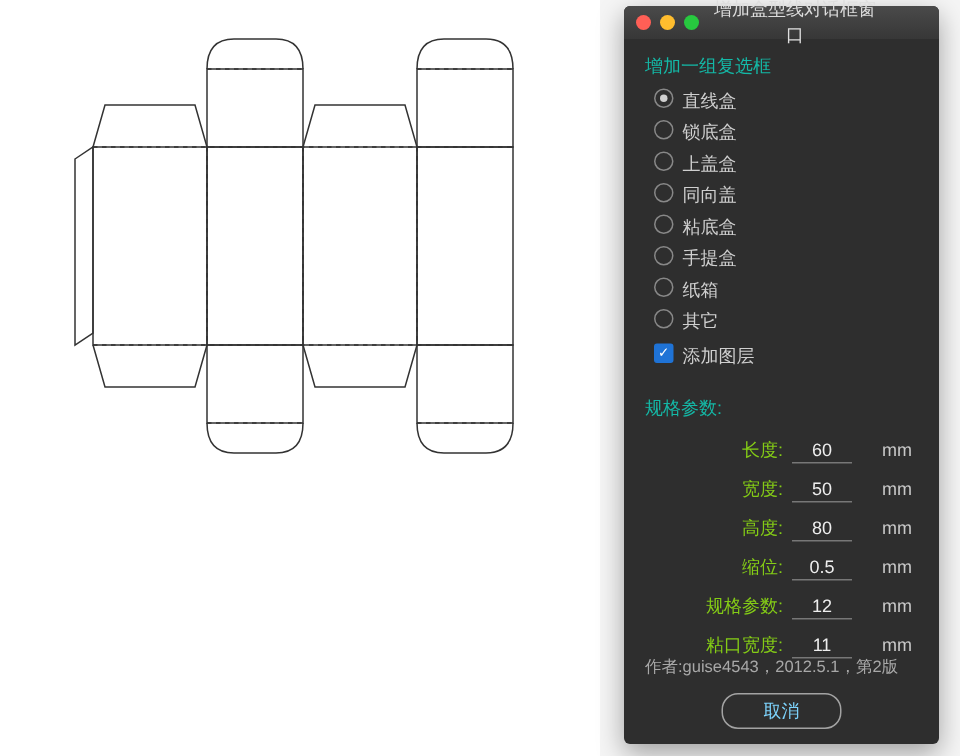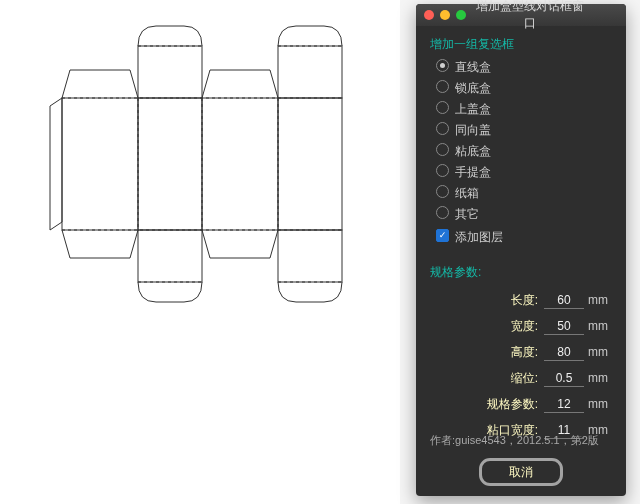--- a/index.html
+++ b/index.html
@@ -14,27 +14,27 @@
 .titlebar .ttl{flex:1;text-align:center;padding-right:40px}
 .body{padding:10px 14px 8px}
 .group-label{color:#14b8a6;margin-bottom:6px}
 .opts{margin-left:6px}
 .opt{display:flex;height:21px;gap:6px;cursor:pointer}
 .radio{width:11px;height:11px;border:1px solid #888;border-radius:50%;display:inline-flex;align-items:center;justify-content:center}
 .radio.sel::after{content:"";width:5px;height:5px;background:#d0d0d0;border-radius:50%}
 .chk{width:11px;height:11px;border:1px solid #888;border-radius:2px;display:inline-flex;align-items:center;justify-content:center;background:#1f73d6;border-color:#1f73d6;color:#fff;font-size:9px;line-height:1}
 .params{margin-top:14px}
 .row{display:flex;align-items:center;justify-content:flex-end;height:26px}
-.row label{text-align:right;margin-right:6px;color:#fef9c3}
+.row label{text-align:right;margin-right:6px;color:#84cc16}
 .row input{width:36px;height:16px;background:transparent;border:none;border-bottom:1px solid #777;color:#eee;font-size:12px;text-align:center;padding:0 2px}
-.row .unit{width:24px;margin-left:4px;color:#c8c8c8}
+.row .unit{width:24px;margin-left:20px;color:#c8c8c8}
 .footer{position:absolute;bottom:10px;left:0;right:0;padding:0 14px}
 .author{color:#a8a8a8;font-size:11px;margin-bottom:10px;}
 .btns{display:flex;gap:14px;justify-content:center}
-.btn{flex:0 0 78px;height:22px;border:3px solid #a3a3a3;border-radius:11px;background:transparent;color:#fef9c3;font-size:12px;display:flex;align-items:center;justify-content:center;cursor:pointer}
+.btn{flex:0 0 78px;height:22px;border:1px solid #a3a3a3;border-radius:11px;background:transparent;color:#7dd3fc;font-size:12px;display:flex;align-items:center;justify-content:center;cursor:pointer}
 
 .net{position:absolute;left:42px;top:18px}
 .net line,.net path,.net rect{stroke:#333;fill:none;stroke-width:1}
 .net .dash{stroke-dasharray:3 3}
 </style>
 </head>
 <body>
 
 <div class="canvas">
   <svg class="net" width="330" height="360">

